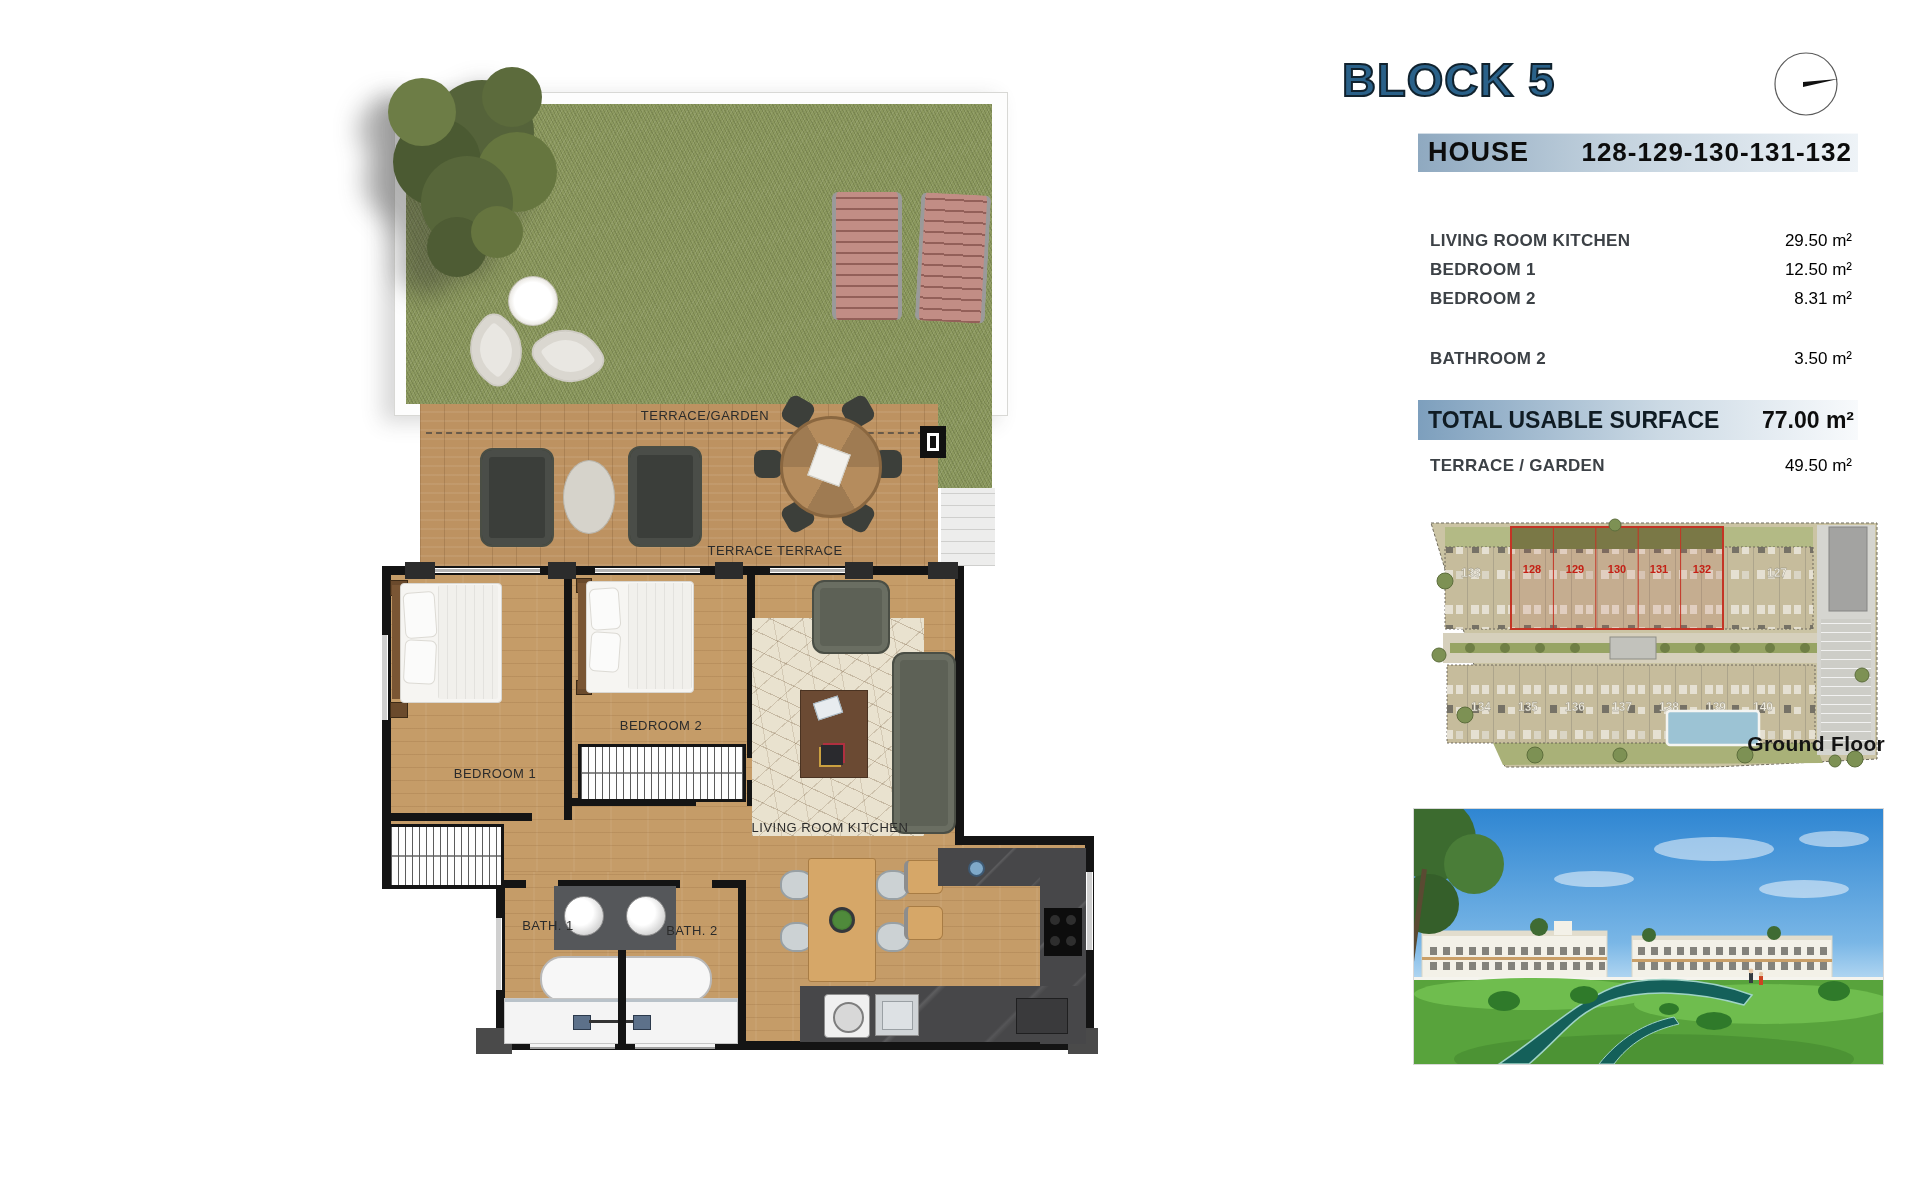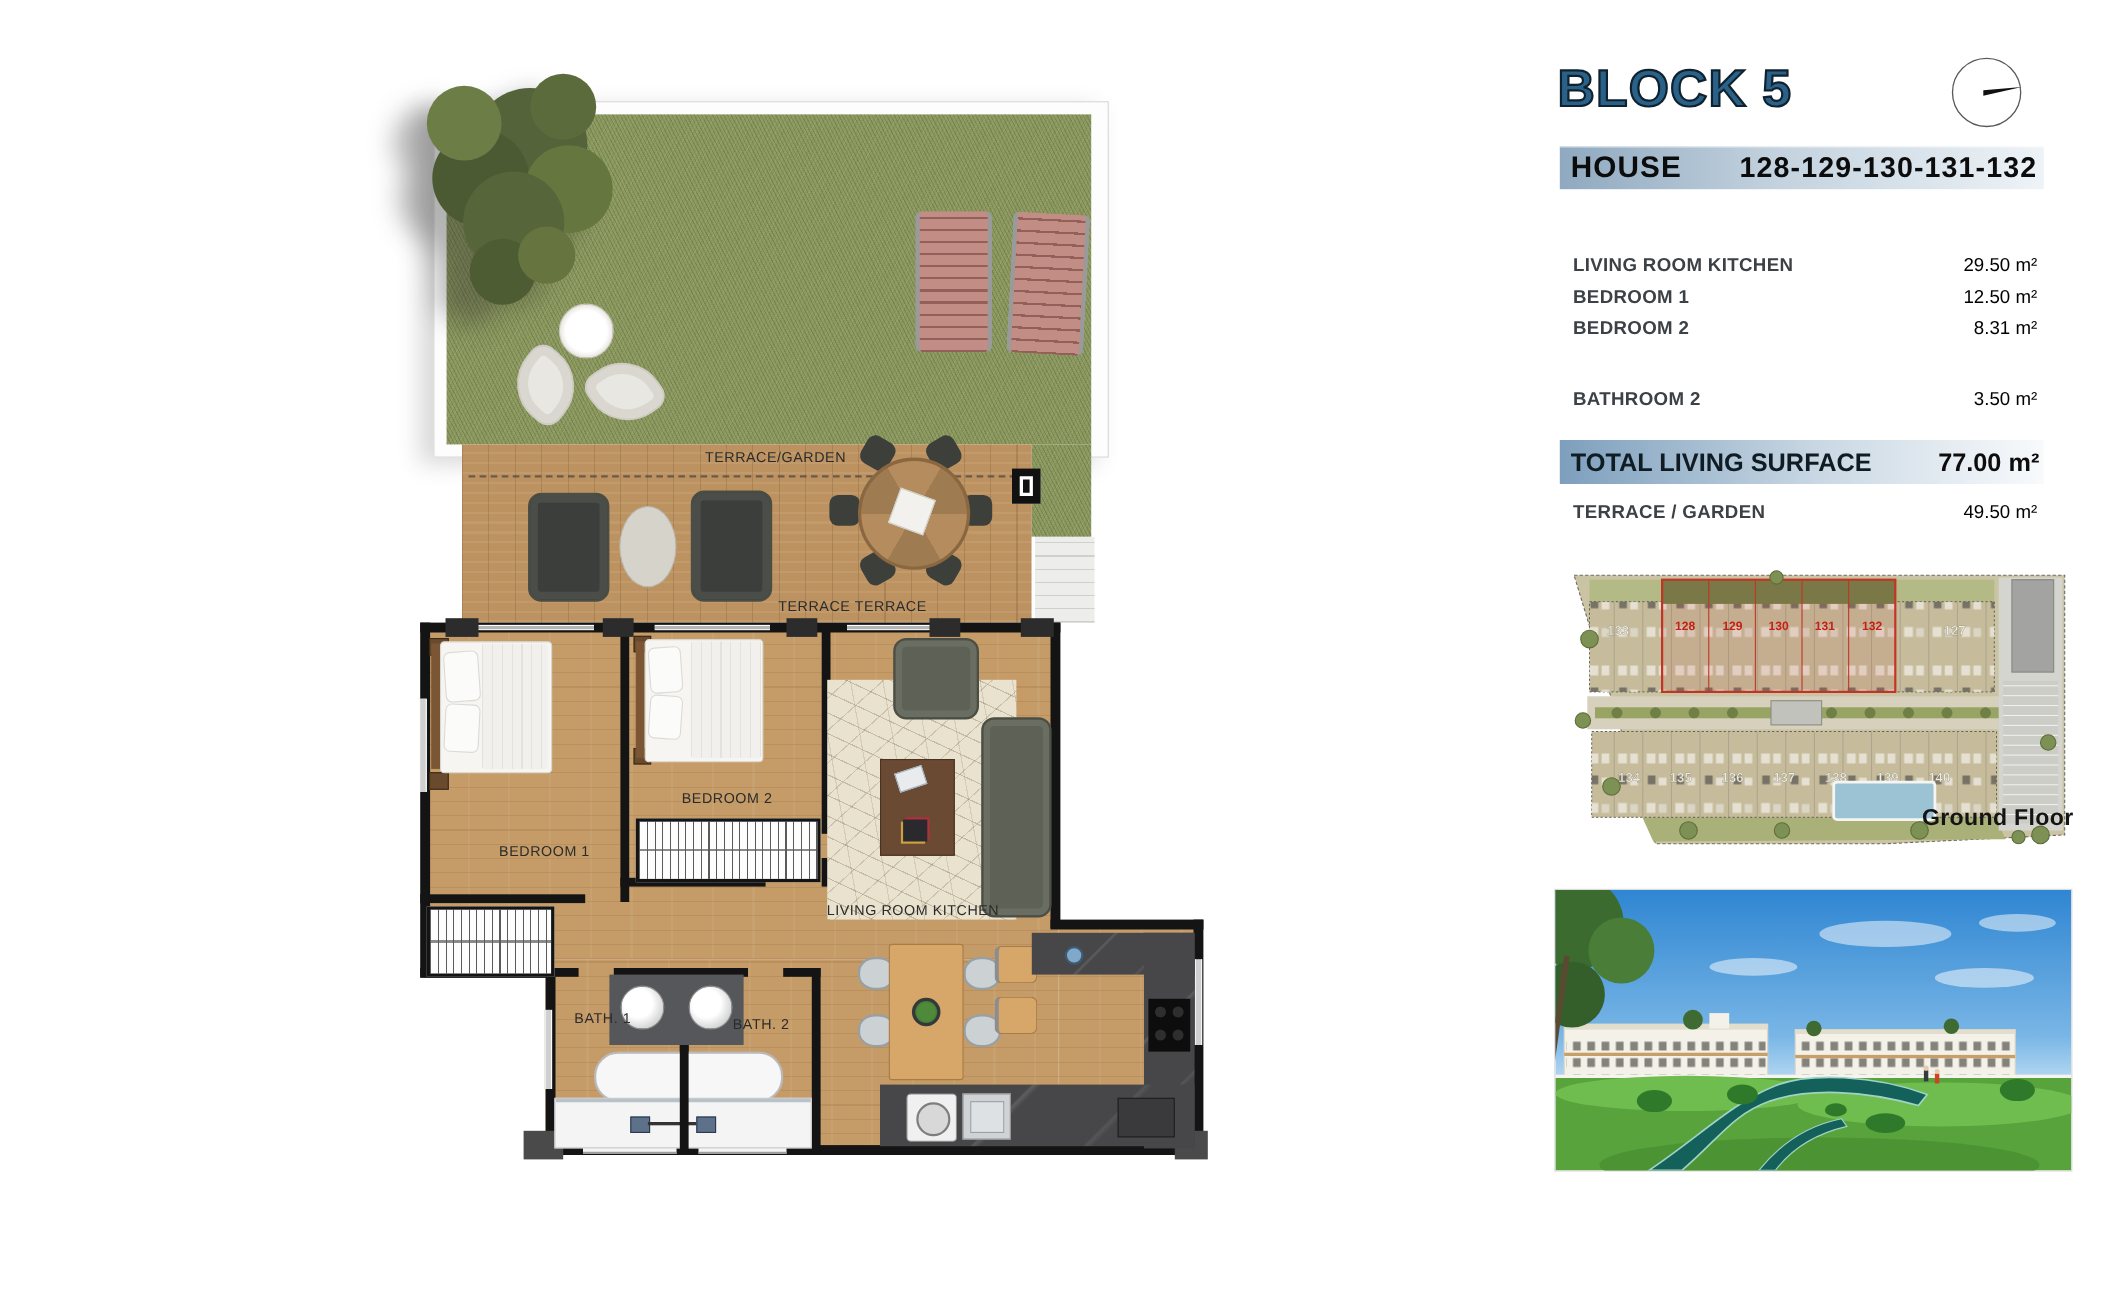--- a/index.html
+++ b/index.html
@@ -1,20 +1,20 @@
 <!DOCTYPE html>
 <html><head>
 <meta charset="utf-8">
 <style>
   html,body{margin:0;padding:0;background:#fff;font-family:"Liberation Sans",sans-serif;}
   .page{position:relative;width:1920px;height:1193px;background:#ffffff;overflow:hidden;}
   .abs{position:absolute;}
 
   
-  .block-title{left:1416px;top:52px;font-size:47px;font-weight:800;letter-spacing:1px;
+  .block-title{left:1342px;top:52px;font-size:47px;font-weight:800;letter-spacing:1px;
     color:#2a6189;-webkit-text-stroke:2px #10222e;text-shadow:0 0 1px #10222e;}
   .bar{display:flex;align-items:center;justify-content:space-between;}
   .house-bar{left:1418px;top:133px;width:440px;height:39px;
     background:linear-gradient(90deg,#8fa9c0 0%,#c3d2de 45%,#eef3f7 100%);
     box-shadow:inset 0 1px 0 rgba(255,255,255,.6);}
   .house-bar .lbl{font-size:27px;font-weight:800;color:#0c0c0c;padding-left:10px;letter-spacing:1px;}
   .house-bar .num{font-size:26px;font-weight:800;color:#0c0c0c;padding-right:6px;letter-spacing:1px;}
   .built-bar{left:1418px;top:181px;width:440px;height:36px;
     background:linear-gradient(90deg,#7d9fbd 0%,#cbd9e4 55%,#f8fafc 100%);}
   .built-bar .lbl{font-size:21px;font-weight:800;color:#131f28;padding-left:10px;}
@@ -273,27 +273,27 @@
     <span class="val">29.50 m²</span>
   </div>
   <div class="abs srow" style="top:255px;">
     <span class="lbl">BEDROOM 1</span>
     <span class="val">12.50 m²</span>
   </div>
   <div class="abs srow" style="top:284px;">
     <span class="lbl">BEDROOM 2</span>
     <span class="val">8.31 m²</span>
   </div>
-  <div class="abs srow" style="top:344px;align-items:flex-end;">
+  <div class="abs srow" style="top:344px;">
     <span class="lbl">BATHROOM 2</span>
     <span class="val">3.50 m²</span>
   </div>
 
   <div class="abs bar total-bar">
-    <span class="lbl">TOTAL LIVING SURFACE</span>
+    <span class="lbl">TOTAL USABLE SURFACE</span>
     <span class="val">77.00 m²</span>
   </div>
 
   <div class="abs srow terr-row">
     <span class="lbl">TERRACE / GARDEN</span>
     <span class="val">49.50 m²</span>
   </div>
 
   <svg class="abs" style="left:1415px;top:515px;" width="470" height="265" viewBox="0 0 470 265">
     <polygon points="16,8 462,8 462,244 300,252 90,252" fill="#cbc4a4" stroke="#6f6a5c" stroke-width="1" stroke-dasharray="3,2"></polygon>

